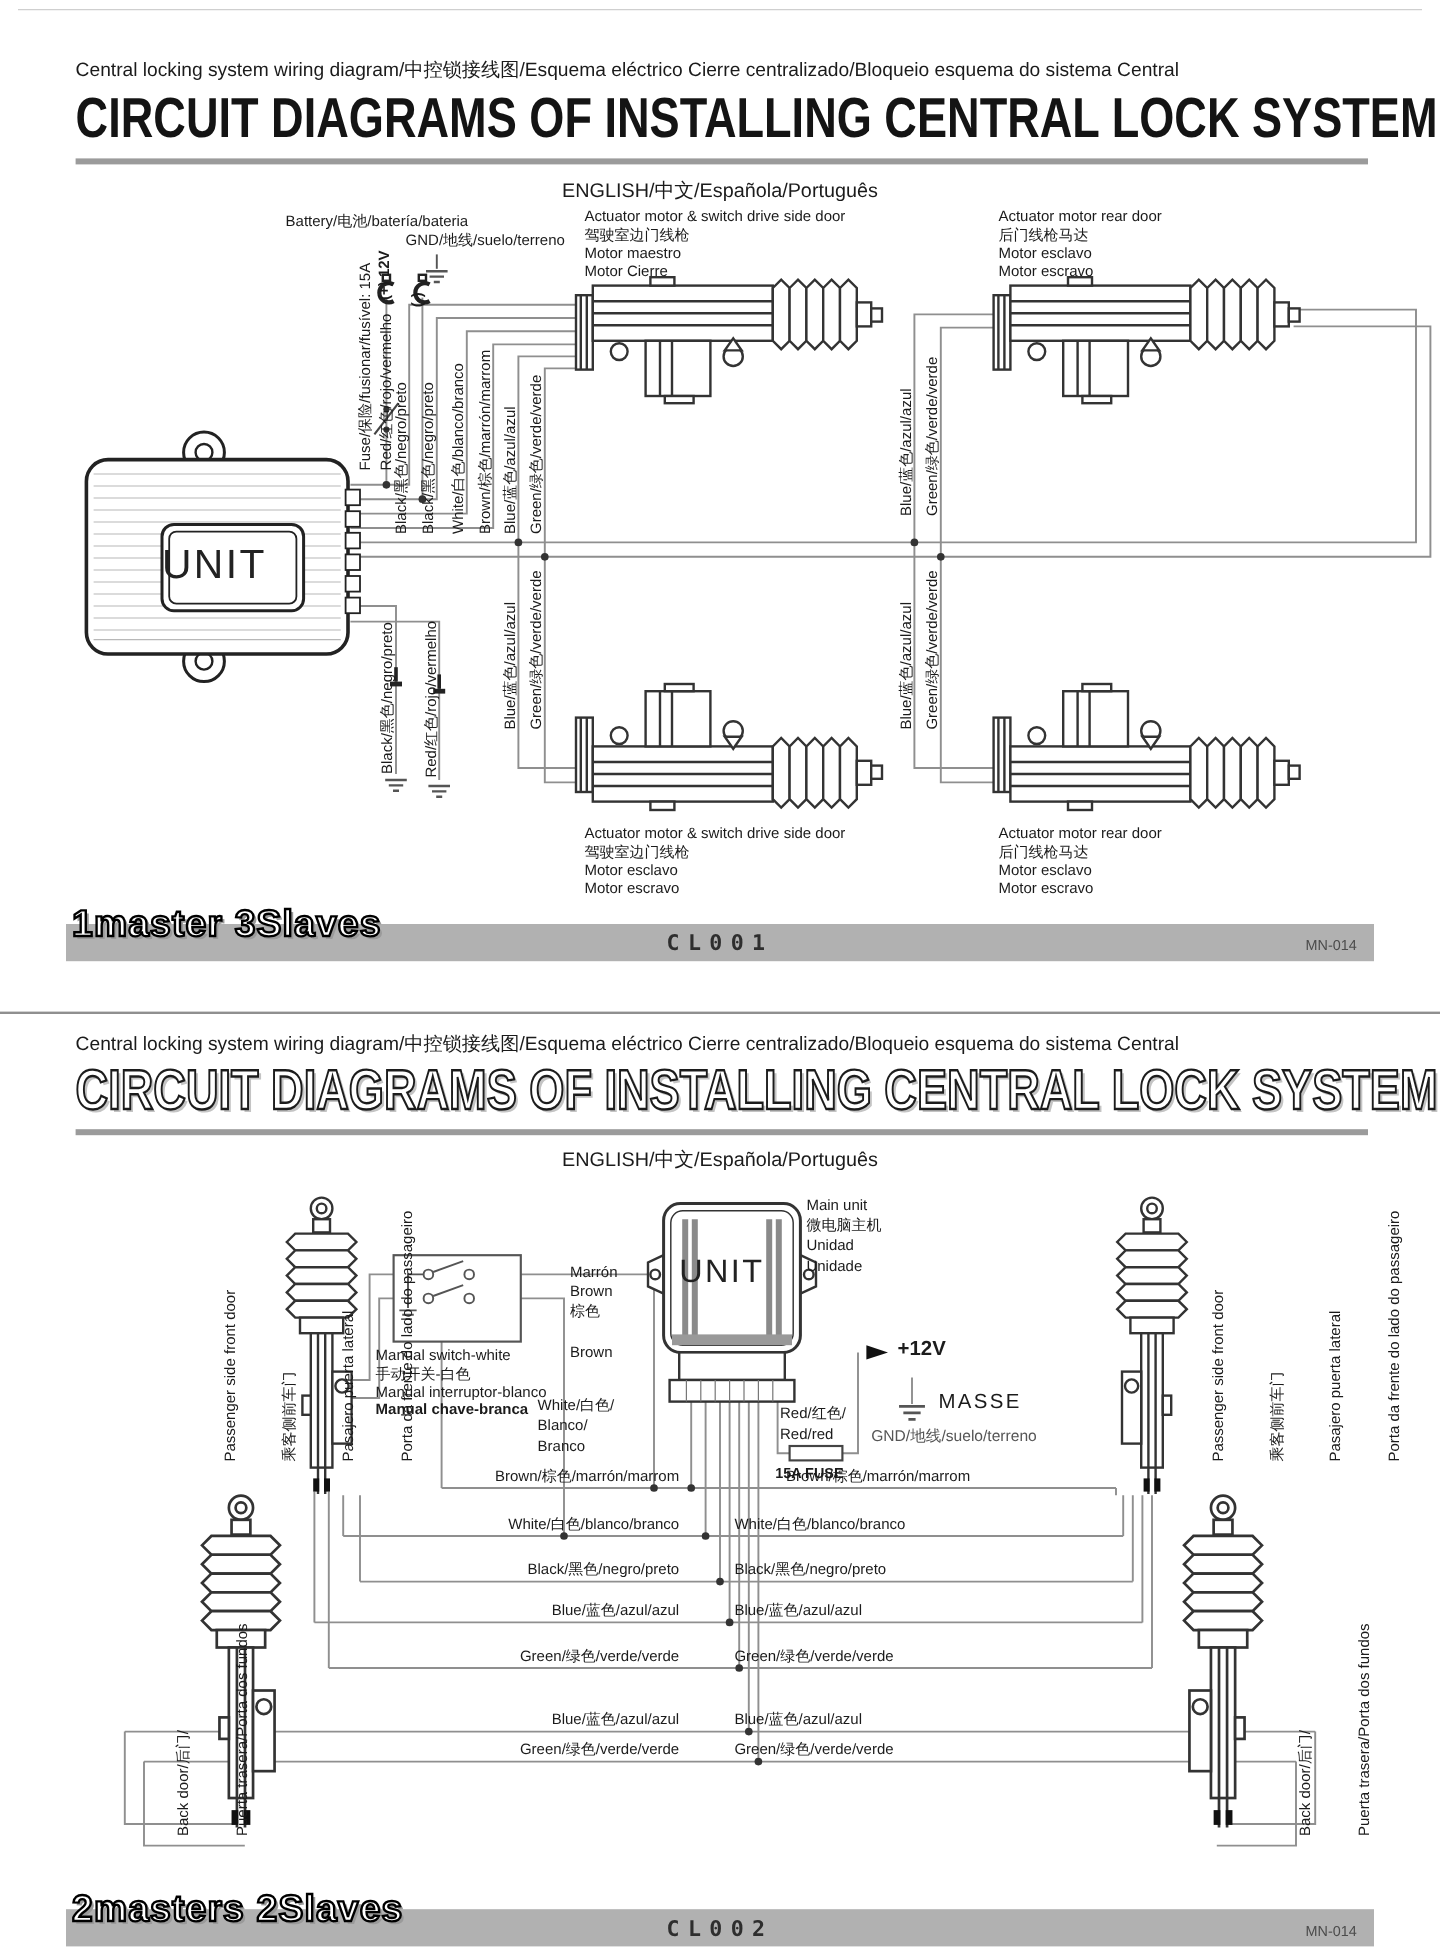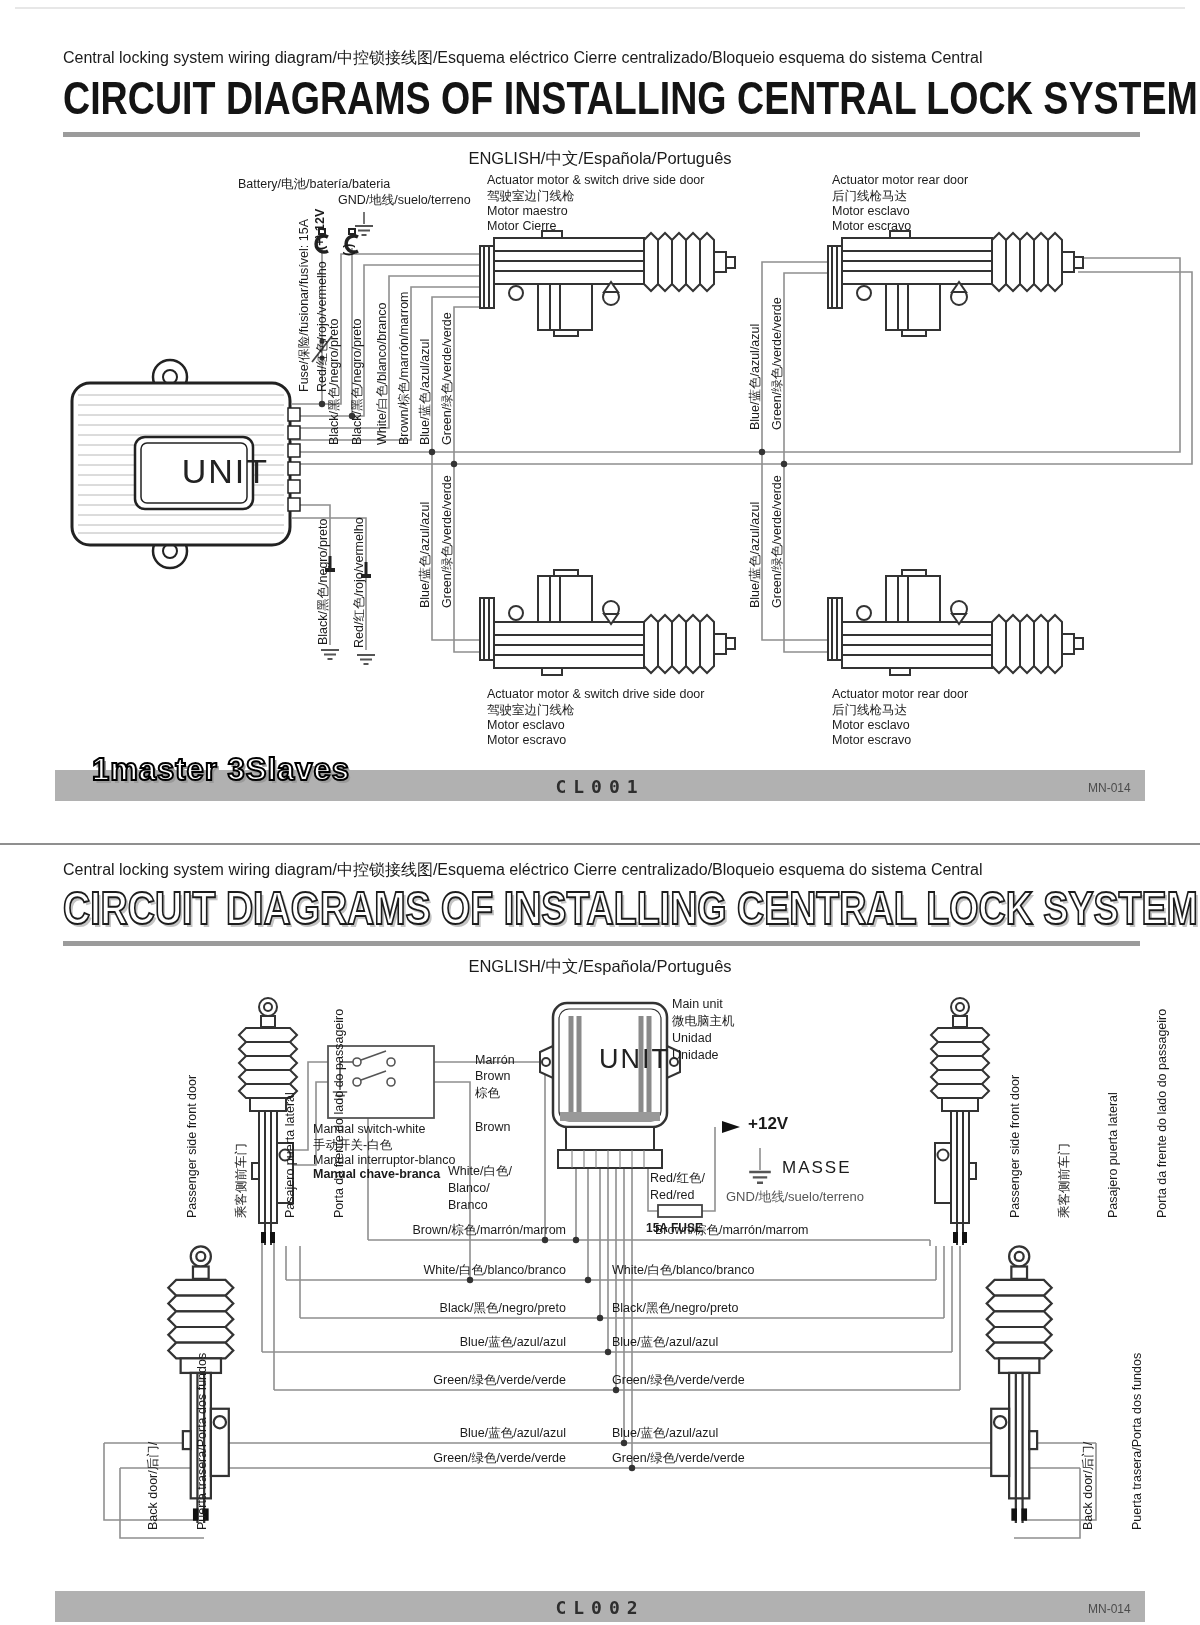--- a/index.html
+++ b/index.html
@@ -10,26 +10,26 @@
   .rot{transform-origin:0 0;transform:rotate(-90deg);}
   .rot div{line-height:17px;white-space:pre;}
   .hdr-sub{position:absolute;font-size:16px;white-space:nowrap;}
   .hdr-title{position:absolute;font-size:47px;font-weight:bold;white-space:nowrap;
              transform:scaleX(0.8);transform-origin:0 50%;letter-spacing:0px;color:#141414;}
   .outline{color:#fff;-webkit-text-stroke:2px #1c1c1c;text-shadow:3px 3px 0 #c4c4c4;}
   .underbar{position:absolute;height:5px;background:#9b9b9b;}
   .lang{position:absolute;font-size:16.5px;width:1200px;text-align:center;}
   .bar{position:absolute;left:55px;width:1090px;height:31px;background:#b1b1b1;}
   .badge{position:absolute;font-size:31px;font-weight:bold;color:#fff;letter-spacing:1px;
-         -webkit-text-stroke:2px #000;text-shadow:2.5px 2.5px 0 #9a9a9a;white-space:nowrap;margin-left:32px;}
+         -webkit-text-stroke:2px #000;text-shadow:2.5px 2.5px 0 #9a9a9a;white-space:nowrap;}
   .code{position:absolute;left:480px;width:240px;text-align:center;
         font-family:"DejaVu Sans Mono",monospace;font-weight:bold;font-size:18px;
         letter-spacing:7px;color:#2e2e2e;}
   .doc{position:absolute;font-size:12px;color:#4c4c4c;}
-  .unitlbl{position:absolute;font-size:34px;letter-spacing:2px;color:#222;text-align:right;padding-left:16px;}
+  .unitlbl{position:absolute;font-size:34px;letter-spacing:2px;color:#222;text-align:left;}
   .bold{font-weight:bold;}
 </style>
 </head>
 <body>
 
 <div id="page">
 
 <svg class="layer" width="1200" height="1625">
   <defs>
 
@@ -352,16 +352,17 @@
 <div class="lbl" style="left:266px;top:1334px;width:300px;text-align:right;">Blue/蓝色/azul/azul</div>
 <div class="lbl" style="left:612px;top:1334px;">Blue/蓝色/azul/azul</div>
 <div class="lbl" style="left:266px;top:1372px;width:300px;text-align:right;">Green/绿色/verde/verde</div>
 <div class="lbl" style="left:612px;top:1372px;">Green/绿色/verde/verde</div>
 <div class="lbl" style="left:266px;top:1425px;width:300px;text-align:right;">Blue/蓝色/azul/azul</div>
 <div class="lbl" style="left:612px;top:1425px;">Blue/蓝色/azul/azul</div>
 <div class="lbl" style="left:266px;top:1450px;width:300px;text-align:right;">Green/绿色/verde/verde</div>
 <div class="lbl" style="left:612px;top:1450px;">Green/绿色/verde/verde</div>
 
 <div class="bar" style="top:1591px;"></div>
+<div class="badge" style="left:60px;top:1573px;">2masters 2Slaves</div>
 <div class="code" style="top:1597px;">CL002</div>
 <div class="doc" style="left:1088px;top:1602px;">MN-014</div>
 
 </div>
 
 </body></html>

